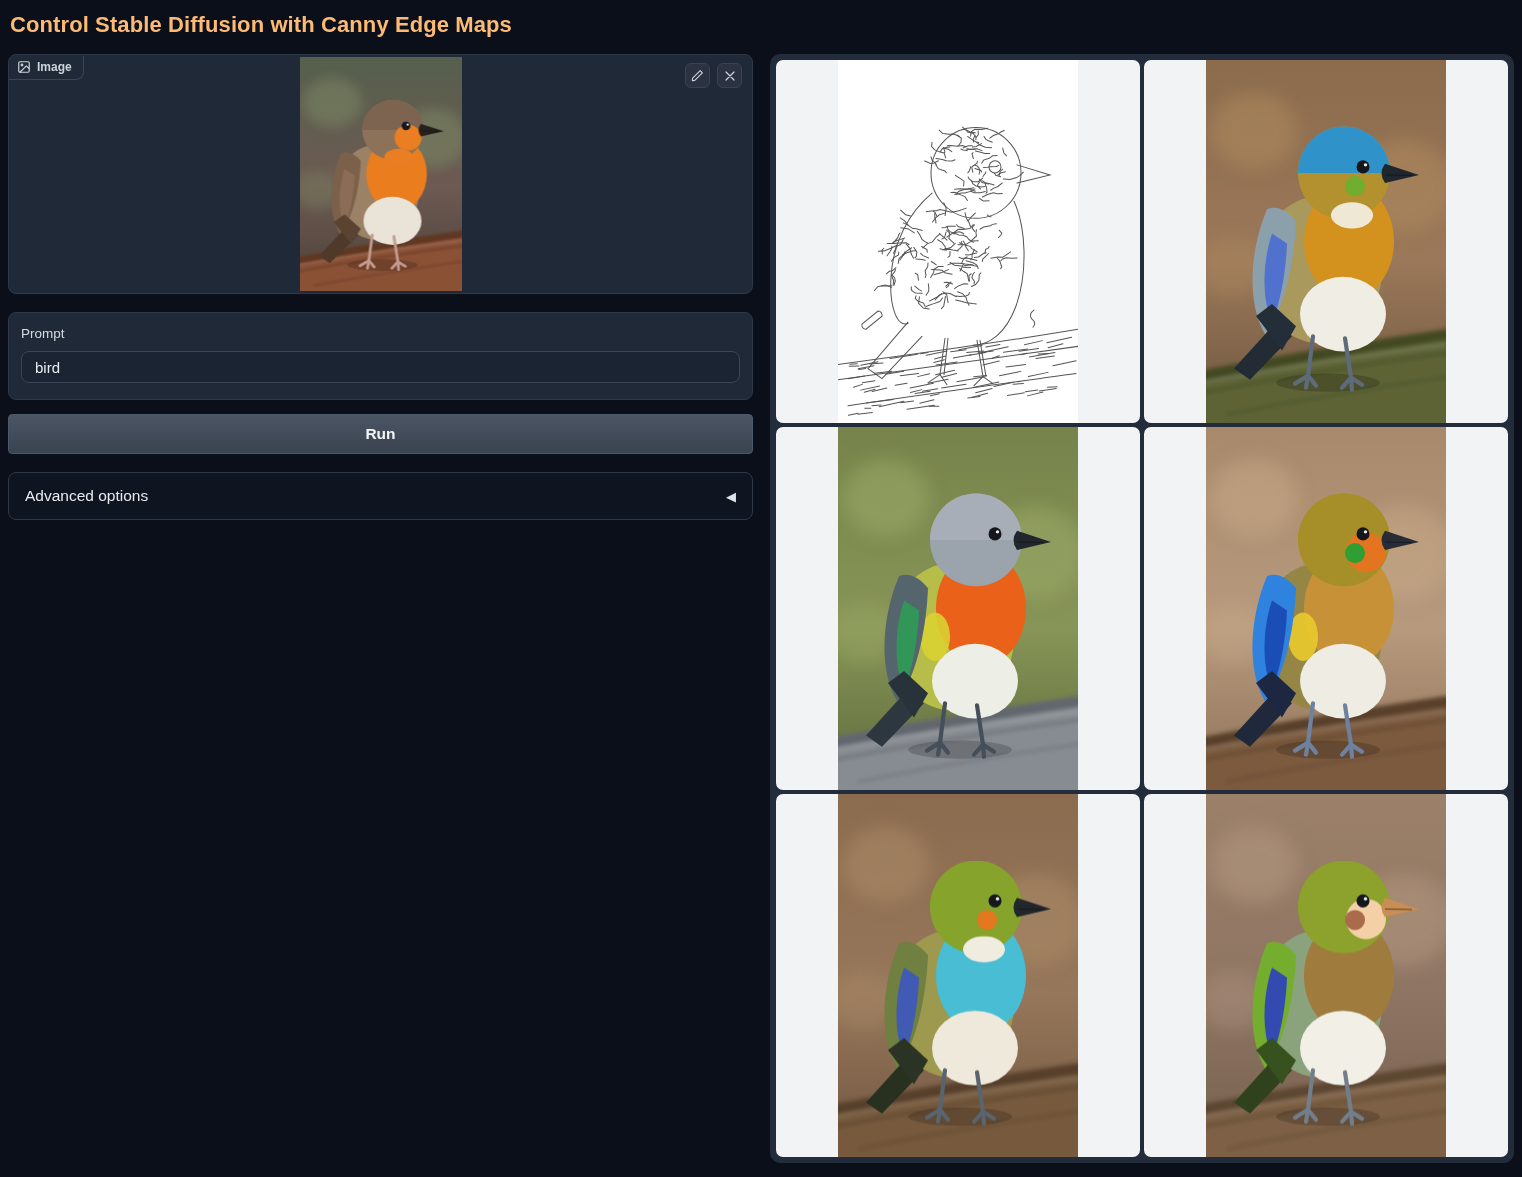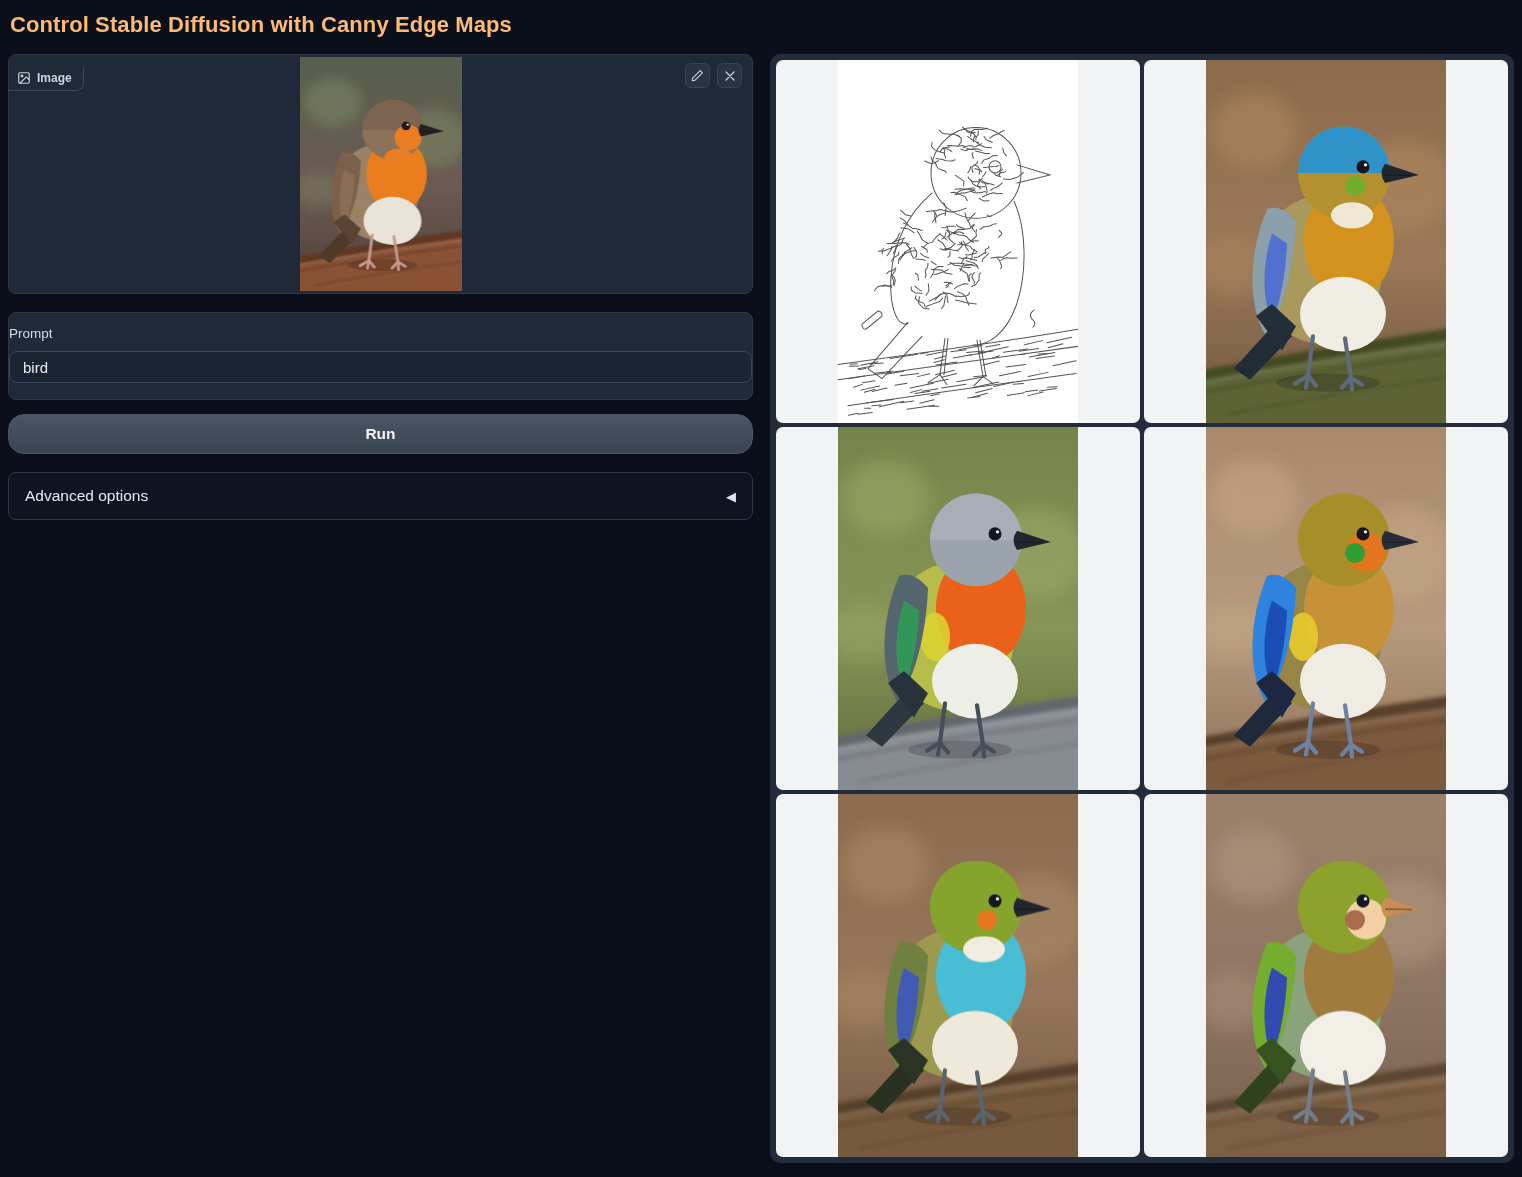--- a/index.html
+++ b/index.html
@@ -17,43 +17,43 @@
   }
   .page{padding:8px;}
   .title{font-size:22px;font-weight:700;margin:4px 0 16px 2px;letter-spacing:.1px;color:#fdba74;}
   .main{display:flex;gap:17px;align-items:flex-start;}
   .left-col{flex:0 0 745px;display:flex;flex-direction:column;}
   .right-col{flex:1;}
 
   
   .dropzone{position:relative;height:240px;background:var(--block-bg);
     border:1px solid var(--block-border);border-radius:8px;margin-bottom:18px;}
-  .img-badge{position:absolute;top:12px;left:0;display:flex;align-items:center;gap:6px;
+  .img-badge{position:absolute;top:1px;left:0;display:flex;align-items:center;gap:6px;
     padding:4px 11px 5px 8px;background:var(--block-bg);
     border-right:1px solid #3a4557;border-bottom:1px solid #3a4557;
     border-radius:7px 0 8px 0;font-size:12px;font-weight:600;color:var(--text-secondary);z-index:3;}
   .img-badge svg{display:block;}
   .source-wrap{position:absolute;top:2px;bottom:2px;left:50%;transform:translateX(-50%);
     width:162px;overflow:hidden;z-index:1;}
   .source-wrap svg{display:block;width:100%;height:100%;}
   .img-tools{position:absolute;top:8px;right:10px;display:flex;gap:7px;z-index:3;}
   .tool-btn{width:25px;height:25px;border-radius:6px;background:var(--chip-bg);
     border:1px solid #3a4355;display:flex;align-items:center;justify-content:center;
     color:#ced4dc;cursor:pointer;padding:0;}
   .tool-btn svg{display:block;}
 
   
   .prompt-block{background:var(--block-bg);border:1px solid var(--block-border);
-    border-radius:8px;padding:13px 0 16px;margin-bottom:14px;}
+    border-radius:8px;padding:13px 12px 16px;margin-bottom:14px;}
   .prompt-label{font-size:13.5px;color:#d6dae0;margin-bottom:10px;}
   .prompt-input{width:100%;height:32px;background:var(--input-bg);
     border:1px solid var(--input-border);border-radius:8px;color:#e9ebef;
     font-size:15px;padding:0 13px;outline:none;font-family:inherit;}
 
-  .run-btn{width:100%;height:40px;border-radius:16px;cursor:pointer;
+  .run-btn{width:100%;height:40px;border-radius:4px;cursor:pointer;
     background:linear-gradient(180deg,var(--btn-top),var(--btn-bottom));
     border:1px solid #4d586a;color:#f4f5f7;font-weight:700;font-size:15.5px;
     margin-bottom:18px;font-family:inherit;}
 
   .accordion{height:48px;background:var(--accordion-bg);border:1px solid var(--block-border);
     border-radius:8px;display:flex;align-items:center;justify-content:space-between;
     padding:0 16px;cursor:pointer;}
   .accordion-label{font-size:15.5px;color:#e7e9ed;}
   .accordion-arrow{font-size:13px;color:#dfe3e9;line-height:1;}
 

